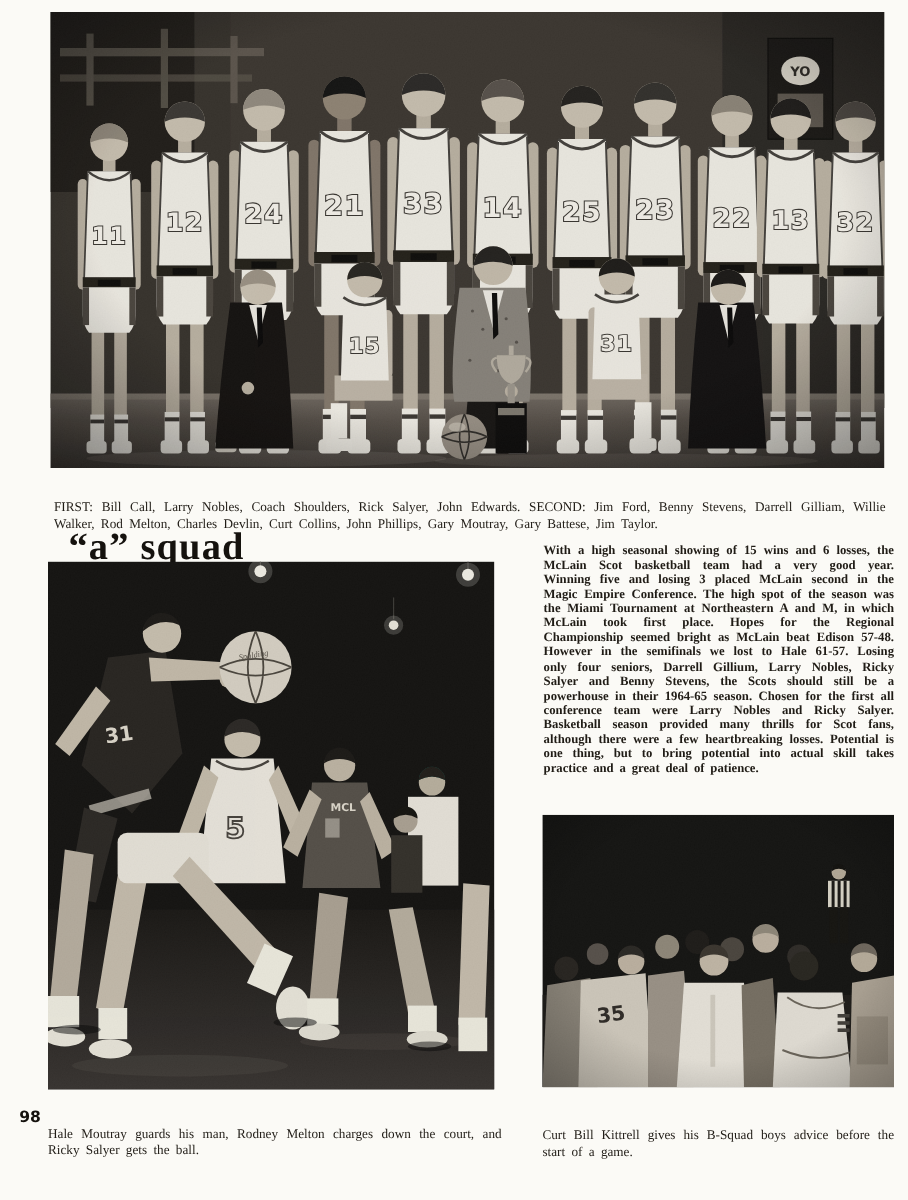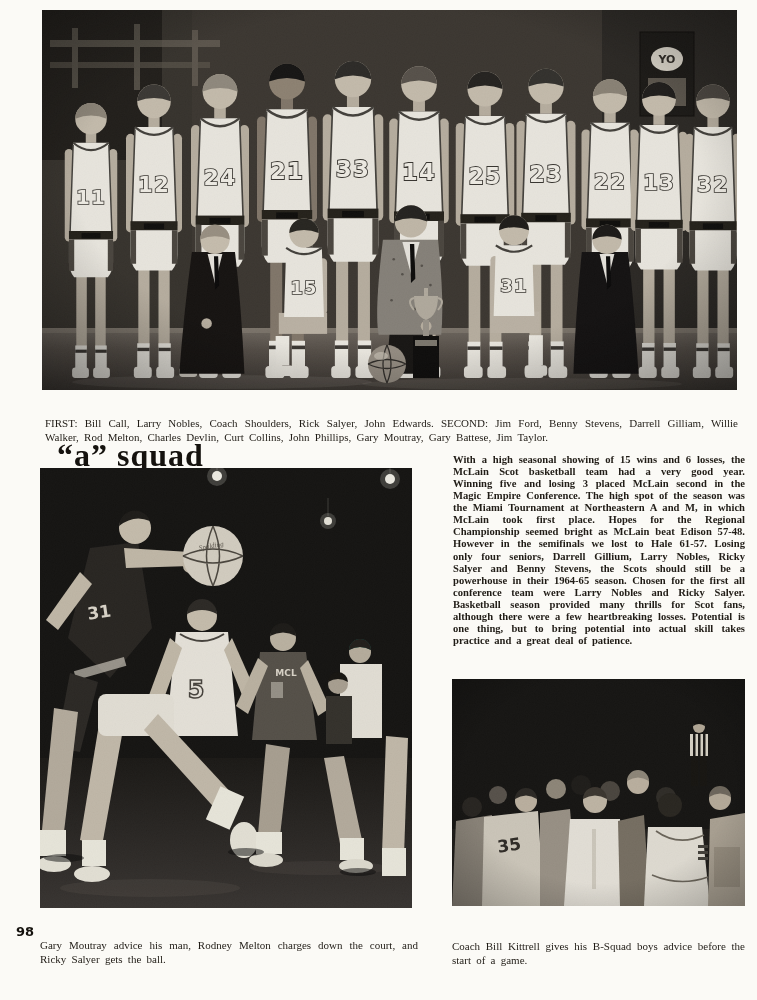--- a/index.html
+++ b/index.html
@@ -418,16 +418,16 @@
           <rect x="246" y="178" width="10" height="3" fill="#43403a"></rect>
     </g>
     <path d="M258,140 L293,134 L293,227 L256,227 Z" fill="#aba293"></path>
     <rect x="262" y="168" width="26" height="40" fill="#988f80"></rect>
   </g>
   <rect width="293" height="227" filter="url(#grain)" opacity="0.05"></rect>
   <rect width="293" height="227" fill="url(#vign)" opacity="0.6"></rect>
 </svg>
 </figure>
 
-<p class="abs caption action-caption">Gary Moutray advice his man, Rodney Melton charges down the court, and Ricky Salyer gets the ball.</p>
-<p class="abs caption huddle-caption">Coach Bill Kittrell gives his B-Squad boys advice before the start of a game.</p>
+<p class="abs caption action-caption">Hale Moutray guards his man, Rodney Melton charges down the court, and Ricky Salyer gets the ball.</p>
+<p class="abs caption huddle-caption">Curt Bill Kittrell gives his B-Squad boys advice before the start of a game.</p>
 
 <div class="abs page-number">98</div>
 
 </body></html>

